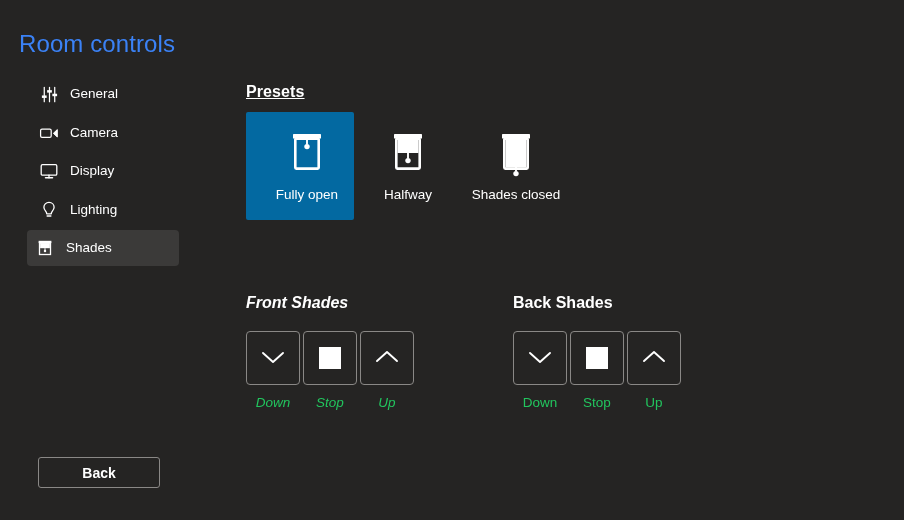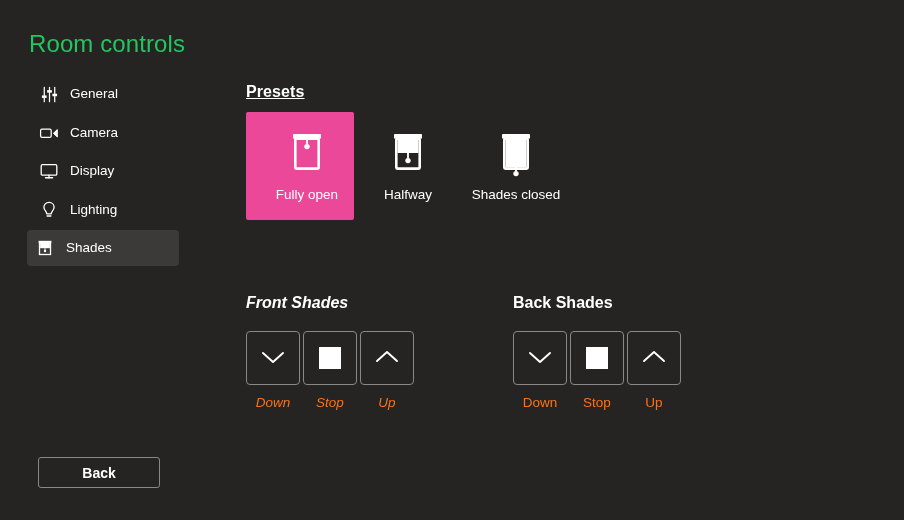--- a/index.html
+++ b/index.html
@@ -14,26 +14,26 @@
   body {
     font-family: "Liberation Sans", sans-serif;
     color: #ffffff;
     -webkit-font-smoothing: antialiased;
     position: relative;
   }
 
   
   .page-title {
     position: absolute;
-    left: 29px;
+    left: 19px;
     top: 29px;
     font-size: 24px;
     font-weight: 400;
     letter-spacing: 0.1px;
-    color: #22c55e;
+    color: #3b82f6;
     line-height: 30px;
   }
 
   
   .sidebar {
     position: absolute;
     left: 27px;
     top: 76px;
     width: 152px;
   }
@@ -117,21 +117,21 @@
     align-items: center;
     justify-content: center;
     border-radius: 2px;
     cursor: pointer;
     gap: 6px;
     background: transparent;
     border: none;
     font-family: "Liberation Sans", sans-serif;
   }
 
-  .preset-tile.selected { background: #ec4899; padding-left: 14px; }
+  .preset-tile.selected { background: #0369a1; padding-left: 14px; }
 
   .preset-label {
     font-size: 13.5px;
     color: #ffffff;
     line-height: 18px;
     white-space: nowrap;
   }
 
   .preset-icon {
     width: 46px;
@@ -170,21 +170,21 @@
     cursor: pointer;
     display: flex;
     align-items: center;
     justify-content: center;
     padding: 0;
   }
 
   .shade-btn-label {
     margin-top: 9px;
     font-size: 13.5px;
-    color: #f97316;
+    color: #22c55e;
     line-height: 18px;
   }
 
   .sq { width: 22px; height: 22px; background: #ffffff; display: block; }
 </style>
 </head>
 <body>
 
 <div class="page-title">Room controls</div>
 

